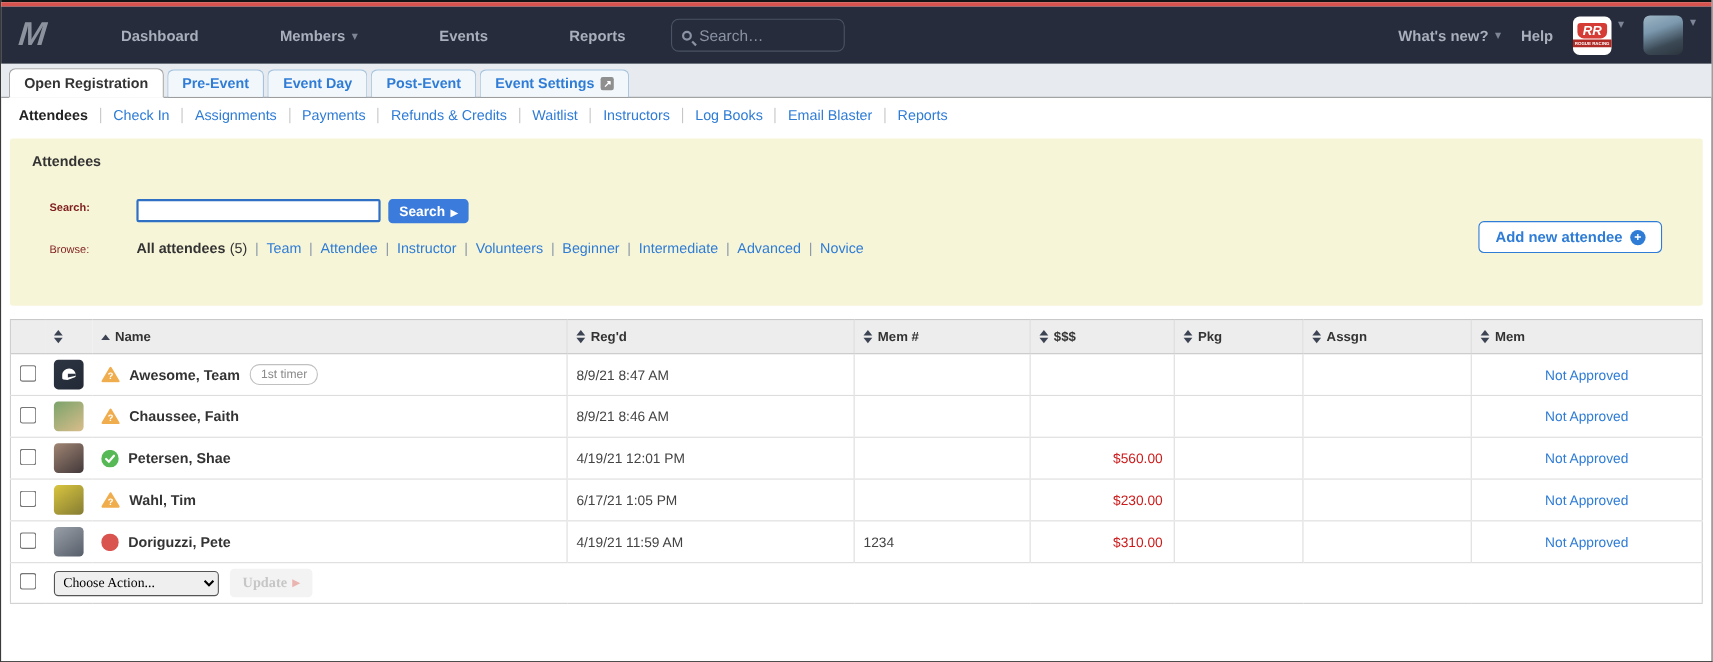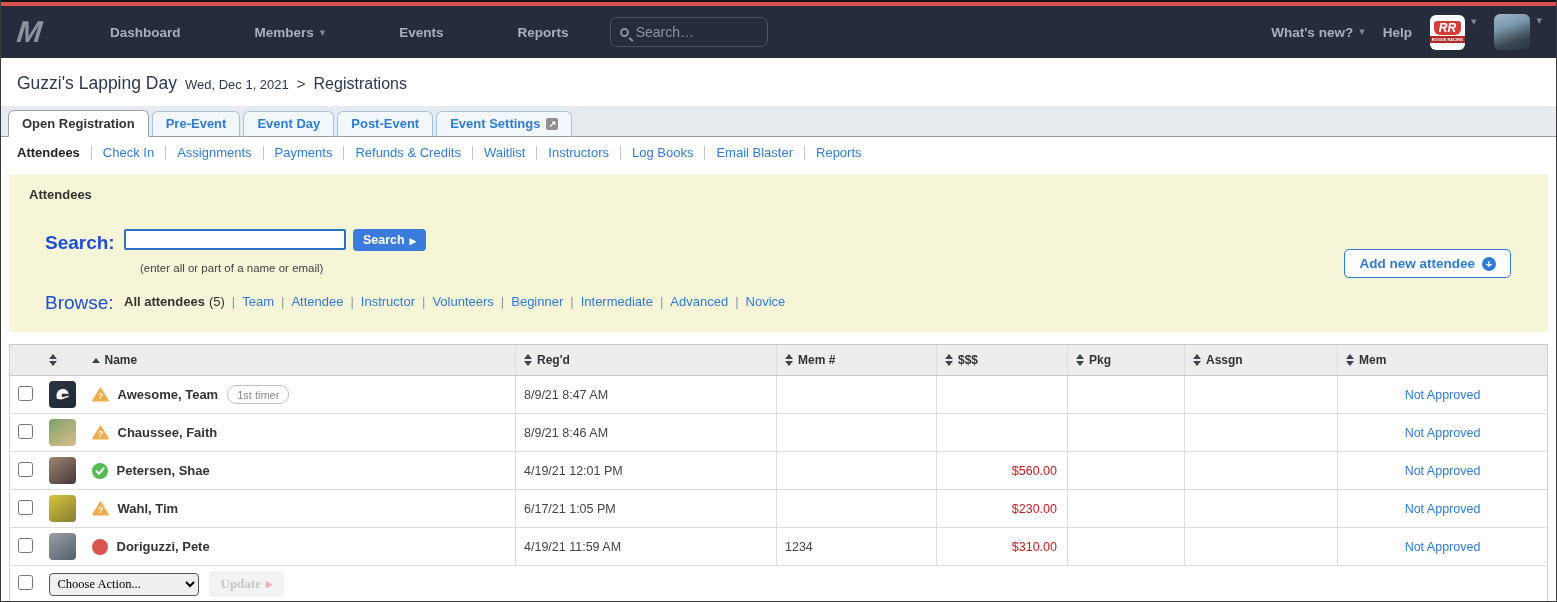--- a/index.html
+++ b/index.html
@@ -43,21 +43,21 @@
   .subnav { display:flex; align-items:center; list-style:none; padding:9px 14px 8px; }
   .subnav li { font-size:13px; color:#2e7cd6; padding:0 11px; border-left:1px solid #c6c6c6; cursor:pointer; line-height:14px; }
   .subnav li:first-child { border-left:none; padding-left:2px; }
   .subnav li.current { color:#222; font-weight:bold; cursor:default; }
 
   
   .panel { margin:6px 8px 0; background:#f7f5d8; border-radius:3px; padding:13px 20px 18px; position:relative; min-height:152px; }
   .panel-title { font-size:13px; font-weight:bold; color:#333; }
   .form-row { display:flex; margin-top:27px; }
   .form-row.browse { margin-top:15px; align-items:center; }
-  .form-label { width:95px; padding-left:16px; font-size:19px; color:#1d4ed8; font-weight:bold; flex:none; padding-top:3px; }
+  .form-label { width:95px; padding-left:16px; font-size:10px; color:#7f1d1d; font-weight:bold; flex:none; padding-top:3px; }
   .form-label.plain { font-weight:normal; }
   .search-wrap { display:flex; align-items:flex-start; gap:7px; }
   .search-input { width:222px; height:21px; border:2px solid #2f6fc4; border-radius:2px; background:#fff; font-size:13px; padding:0 5px; outline:none; }
   .search-btn { height:22px; background:#3b7bdb; color:#fff; border:none; border-radius:4px; font-size:12.5px; font-weight:bold; padding:0 10px; cursor:pointer; font-family:inherit; display:flex; align-items:center; gap:5px; }
   .hint { font-size:11.5px; color:#444; margin:8px 0 0 95px; padding-left:16px; }
   .browse-line { font-size:13px; color:#333; display:flex; flex-wrap:wrap; align-items:baseline; }
   .browse-active { font-weight:bold; }
   .browse-count { margin-left:4px; }
   .bpipe { color:#8b97a8; margin:0 7px; }
   .browse-link { color:#2e7cd6; cursor:pointer; }
@@ -133,26 +133,20 @@
         </span>
         <span class="caret">▾</span>
       </span>
       <span class="txtlink">
         <span class="user-avatar"></span>
         <span class="caret">▾</span>
       </span>
     </div>
   </div>
 
-  <div class="breadcrumb">
-    <span class="bc-event">Guzzi's Lapping Day</span>
-    <span class="bc-date">Wed, Dec 1, 2021</span>
-    <span class="bc-sep">&gt;</span>
-    <span class="bc-page">Registrations</span>
-  </div>
 
   <div class="tabstrip" id="tabstrip">
       <div class="tab active">
         <span>Open Registration</span>
       </div>
       <div class="tab">
         <span>Pre-Event</span>
       </div>
       <div class="tab">
         <span>Event Day</span>
@@ -184,21 +178,20 @@
     <div class="form-row">
       <div class="form-label">Search:</div>
       <div class="search-wrap">
         <input class="search-input" type="text" value="" style="">
         <button class="search-btn">
             <span>Search</span>
             <span>▸</span>
           </button>
       </div>
     </div>
-    <div class="hint">(enter all or part of a name or email)</div>
     <div class="form-row browse">
       <div class="form-label plain">Browse:</div>
       <div class="browse-line" id="browseline">
         <span class="browse-active">All attendees</span>
         <span class="browse-count">(5)</span>
       <span class="bpipe">|</span>
           <span class="browse-link">Team</span>
           <span class="bpipe">|</span>
           <span class="browse-link">Attendee</span>
           <span class="bpipe">|</span>

